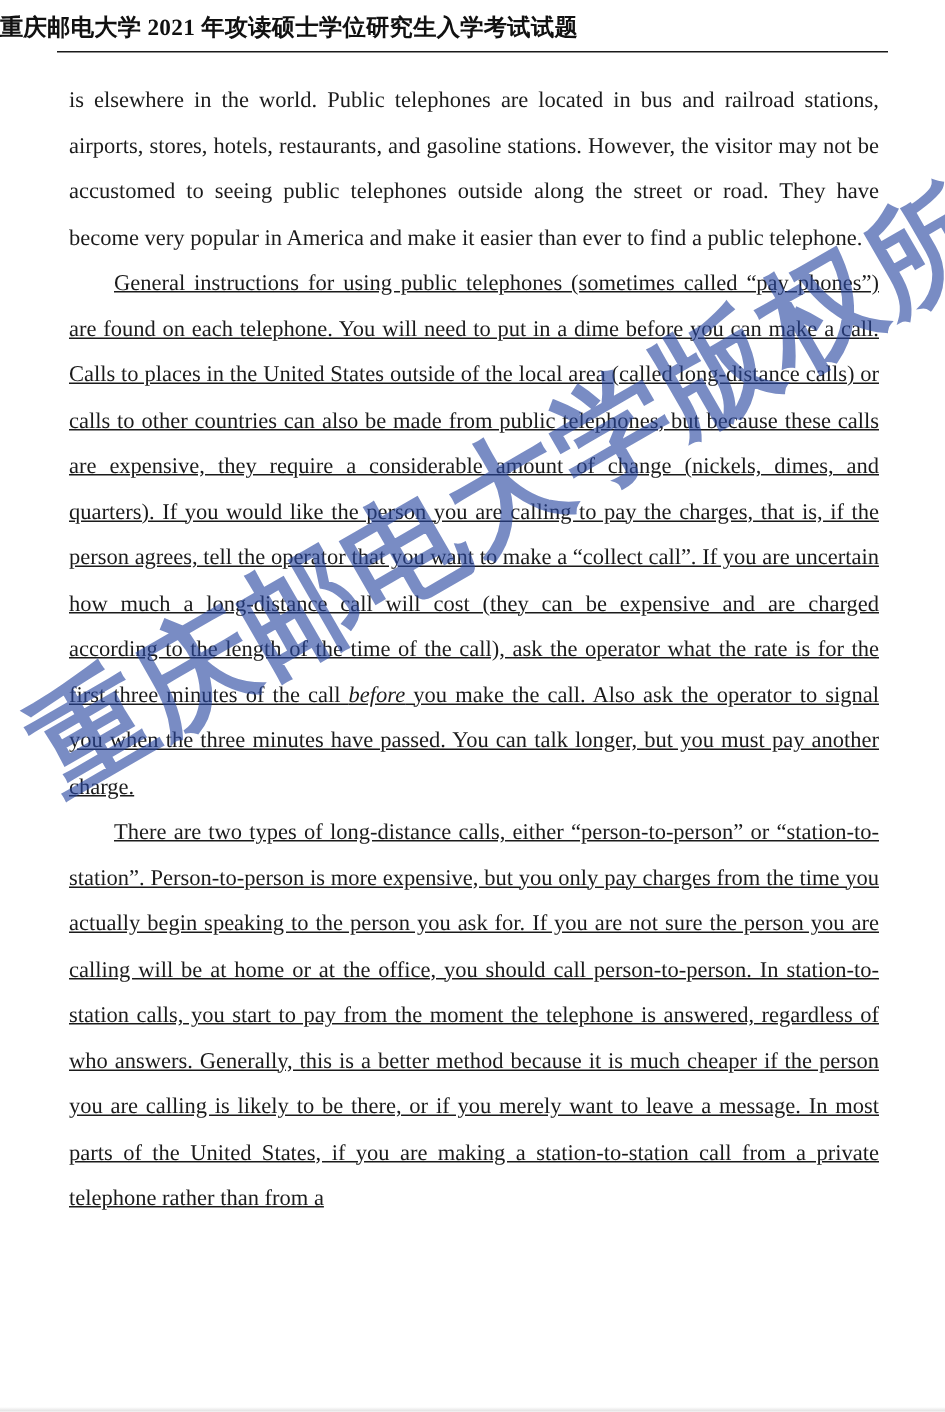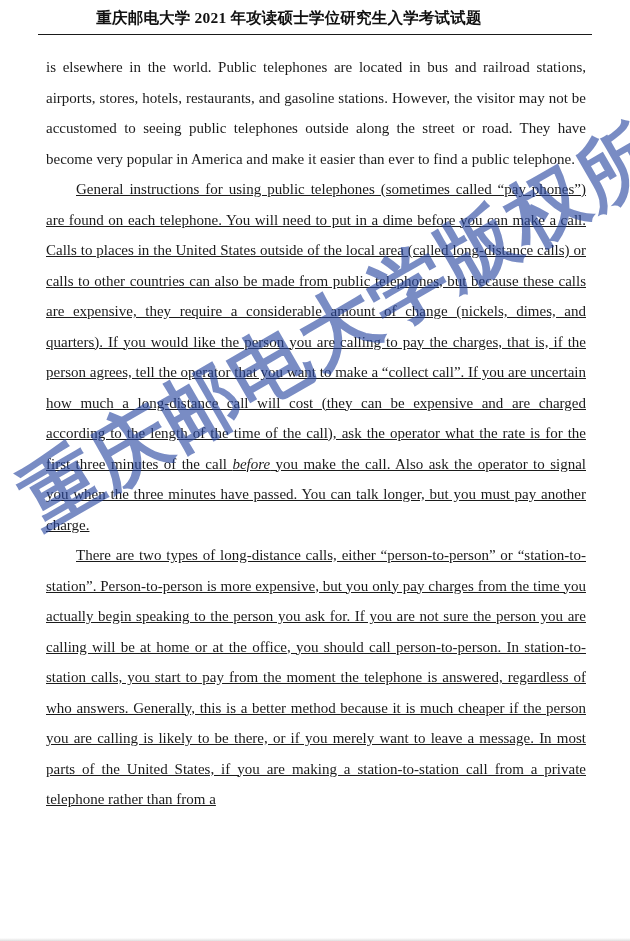--- a/index.html
+++ b/index.html
@@ -20,21 +20,21 @@
     inset: 0;
     background: #ffffff;
   }
 
   
   .header {
     position: absolute;
     top: 8px;
     left: 0;
     width: 578px;
-    text-align: center;
+    text-align: left;
     font-family: "Liberation Serif", serif;
     font-size: 15.5px;
     font-weight: bold;
     color: #111111;
     letter-spacing: 0.2px;
     white-space: nowrap;
   }
   .header-rule {
     position: absolute;
     top: 34px;

